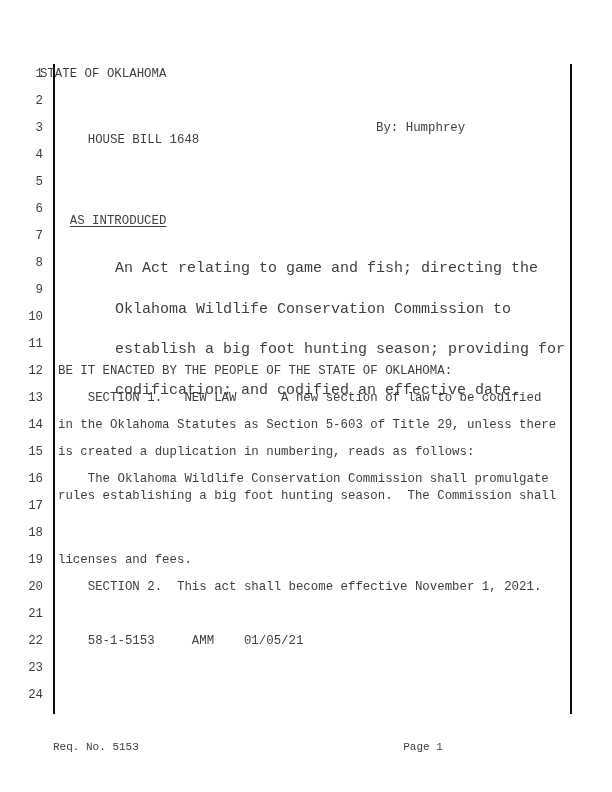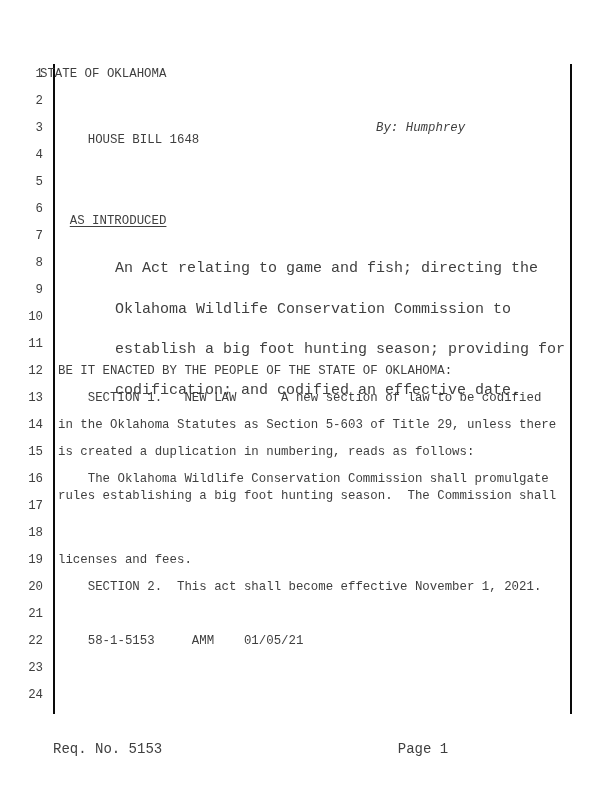--- a/index.html
+++ b/index.html
@@ -18,26 +18,26 @@
     position:absolute;left:10px;width:33px;
     text-align:right;font-size:12.4px;line-height:1;
     white-space:pre;
   }
   .tline{
     position:absolute;left:58px;
     font-size:12.4px;line-height:1;white-space:pre;
   }
   .tline.center{left:40px;width:533px;text-align:left;}
   .underlined{text-decoration:underline;text-underline-offset:2px;}
-  .byline{position:absolute;left:318px;top:0;white-space:pre;font-style:italic;}
+  .byline{position:absolute;left:318px;top:0;white-space:pre;}
   .title-block{
     position:absolute;left:115px;top:235px;
     font-size:15px;line-height:13.5px;white-space:pre;
   }
-  .footer{position:absolute;font-size:14px;line-height:1;white-space:pre;}
+  .footer{position:absolute;font-size:11px;line-height:1;white-space:pre;}
   .footer.fl{left:53px;top:742px;}
   .footer.fr{left:273px;top:742px;width:300px;text-align:center;}
 </style>
 </head>
 <body>
 
 <div class="page">
 
   <div class="rule left"></div>
   <div class="rule right"></div>

